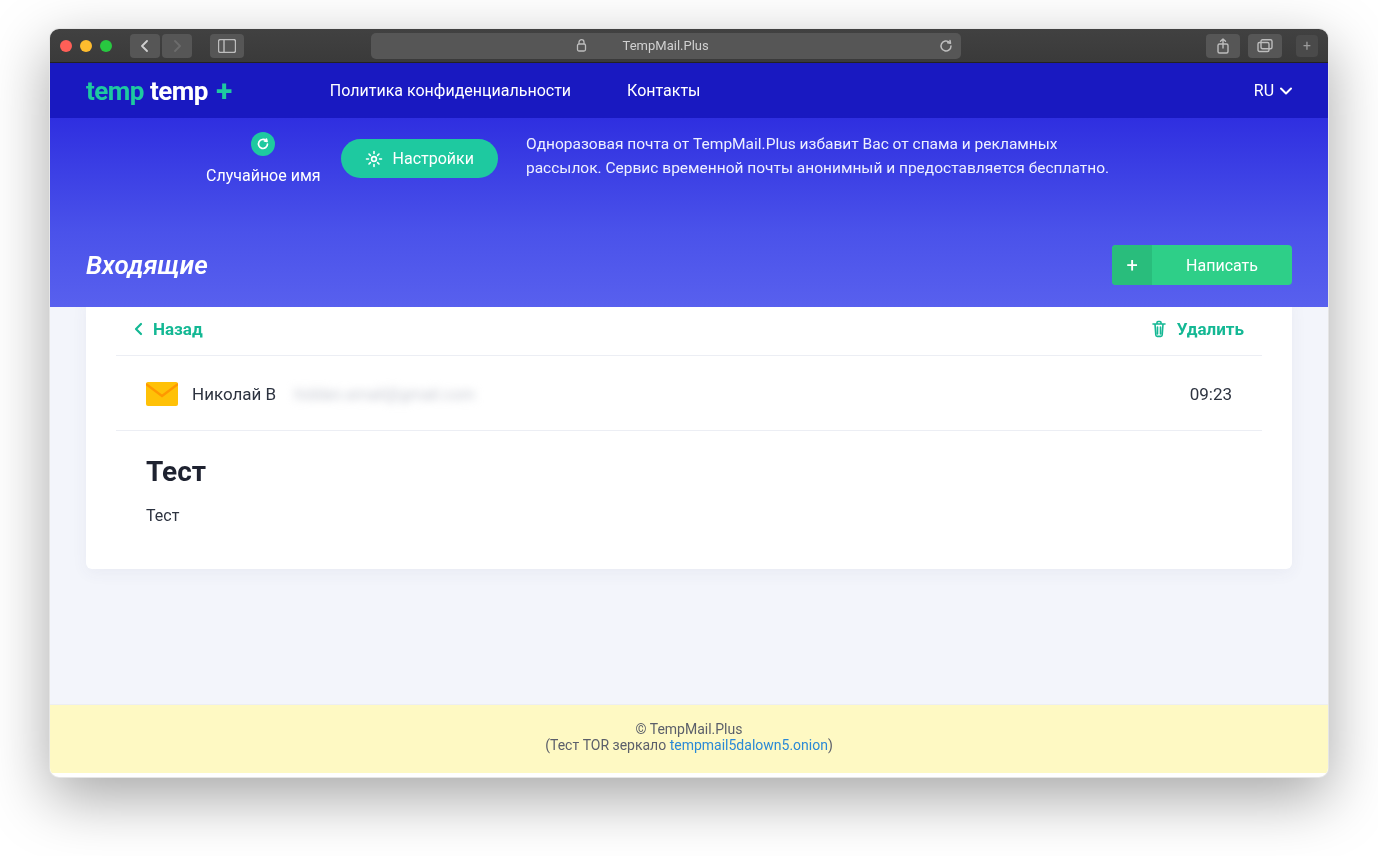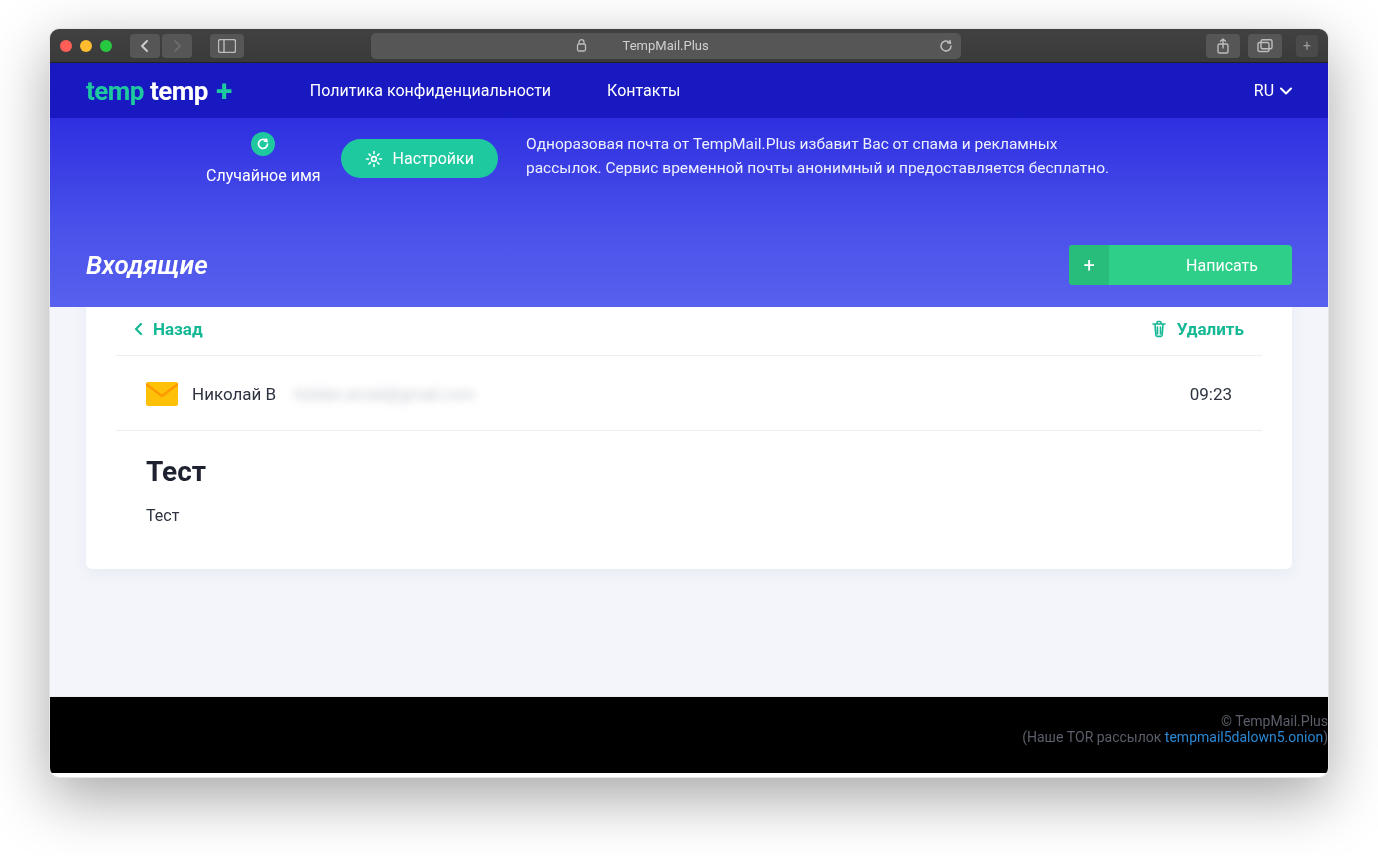--- a/index.html
+++ b/index.html
@@ -20,59 +20,59 @@
   .side-btn { width: 34px; margin-left: 10px; }
   .addr { flex: 0 0 590px; height: 26px; margin: 0 auto; background: #565656; border-radius: 5px; display: flex; align-items: center; justify-content: center; color: #d0d0d0; font-size: 13px; position: relative; }
   .addr .lock { position: absolute; left: 50%; transform: translateX(-90px); color: #bdbdbd; }
   .addr .reload { position: absolute; right: 8px; color: #bdbdbd; }
   .tool-right { margin-left: auto; display: flex; gap: 8px; align-items: center; }
   .tool-btn { width: 34px; }
   .newtab { width: 22px; height: 22px; background: #4a4a4a; border-radius: 4px; display:flex; align-items:center; justify-content:center; color:#9c9c9c; font-size:14px; margin-left:6px; }
 
   
   .page { height: calc(100% - 38px); overflow: hidden; display:flex; flex-direction:column; background:#fff; }
-  .topbar { height: 55px; background: #1919c1; display: flex; align-items: center; padding: 0 36px; gap: 48px; color: #fff; }
+  .topbar { height: 55px; background: #1919c1; display: flex; align-items: center; padding: 0 36px; gap: 60px; color: #fff; }
   .logo { font-size: 26px; font-weight: 700; letter-spacing: -0.5px; display:flex; align-items:center; gap:6px; }
   .logo .temp { color: #1ec9a0; }
   .logo .mail { color: #fff; }
   .logo .plus { color:#1ec9a0; font-size:30px; font-weight:700; margin-left:2px; }
-  .nav-links { display: flex; gap: 56px; font-size: 16px; margin-left: 30px; }
+  .nav-links { display: flex; gap: 56px; font-size: 16px; margin-left: 38px; }
   .nav-link { color: #fff; cursor: pointer; }
   .lang { margin-left: auto; display: flex; align-items: center; gap: 6px; font-size: 16px; cursor:pointer;text-align:right; }
 
   .hero { background: linear-gradient(180deg,#2f2fe0 0%, #4a52ea 60%, #5860ee 100%); padding: 14px 36px 22px; color:#fff; position:relative; }
   .hero-row1 { display:flex; align-items:flex-start; gap:28px; }
   .hero-actions { display:flex; gap:20px; align-items:center; margin-left:120px; }
   .link-btn { display:flex; align-items:center; gap:10px; color:#fff; font-size:16px; cursor:pointer;flex-direction:column; }
   .icon-circle { width:24px; height:24px; border-radius:50%; background:#1ec9a0; display:flex; align-items:center; justify-content:center; color:#fff; }
   .settings-btn { background:#1ec9a0; color:#fff; padding:10px 24px; border-radius:22px; display:flex; align-items:center; gap:10px; font-size:16px; cursor:pointer; }
   .desc { flex:1; font-size:15.5px; line-height:1.55; color:#eef0ff; max-width:600px; }
 
   .inbox-row { display:flex; align-items:center; justify-content:space-between; margin-top:60px; }
   .inbox-title { font-size:26px; font-weight:600; color:#fff;font-style:italic; }
   .compose { background:#2ecf88; color:#fff; display:flex; align-items:center; border-radius:4px; overflow:hidden; cursor:pointer; }
   .compose .plus-box { width:40px; height:40px; background:#29bd7c; display:flex; align-items:center; justify-content:center; font-size:20px; }
-  .compose .lbl { padding:0 34px; font-size:16px;margin-left:43px; }
+  .compose .lbl { padding:0 34px; font-size:16px; }
 
   .content-wrap { flex:1; background:#f3f5fb; padding: 0 36px 30px; }
   .card { background:#fff; border-radius:6px; margin-top:-10px; padding:0; box-shadow:0 4px 16px rgba(60,70,120,0.06); }
   .card-head { display:flex; align-items:center; justify-content:space-between; padding:22px 48px 16px;font-weight:bold; }
   .back { color:#14b894; display:flex; align-items:center; gap:10px; font-size:17px; cursor:pointer; }
   .delete { color:#14b894; display:flex; align-items:center; gap:10px; font-size:17px; cursor:pointer; }
   .msg-meta { display:flex; align-items:center; padding:26px 30px 24px; gap:14px; border-bottom:1px solid #eceef4; margin:0 30px; }
   .card-head + .sep { height:1px; background:#eceef4; margin:0 30px; }
   .mail-icon { width:32px; height:24px; }
   .sender { font-size:17px; color:#2d3340; }
   .sender-email { color:#c5c8d1; filter: blur(4px); margin-left:4px; }
   .time { margin-left:auto; color:#2d3340; font-size:17px; }
   .msg-body { padding:24px 30px 44px; margin:0 30px; }
   .subject { font-size:28px; font-weight:700; color:#1e2230; margin-bottom:18px; }
   .body-text { font-size:16px; color:#2d3340; }
 
-  .footer { text-align:right; font-size:14px; color:#5b5f6a; padding:16px 0 28px; background:#000000; border-top:1px solid #eceef2; }
+  .footer { text-align:center; font-size:14px; color:#5b5f6a; padding:16px 0 20px; background:#fef9c3; border-top:1px solid #eceef2; }
   .footer a { color:#2a89d6; text-decoration:none; }
 
   svg { display:block; }
 </style>
 </head>
 <body>
 
 <div class="frame">
 
   <div class="toolbar">
@@ -223,17 +223,17 @@
         <div class="msg-body">
           <div class="subject">Тест</div>
           <div class="body-text">Тест</div>
         </div>
       </div>
     </div>
 
     <div class="footer">
       <div>© TempMail.Plus</div>
       <div>
-        <span>(Наше TOR рассылок </span><a href="#">tempmail5dalown5.onion</a><span>)</span>
+        <span>(Тест TOR зеркало </span><a href="#">tempmail5dalown5.onion</a><span>)</span>
       </div>
     </div>
   </div>
 </div>
 
 </body></html>

